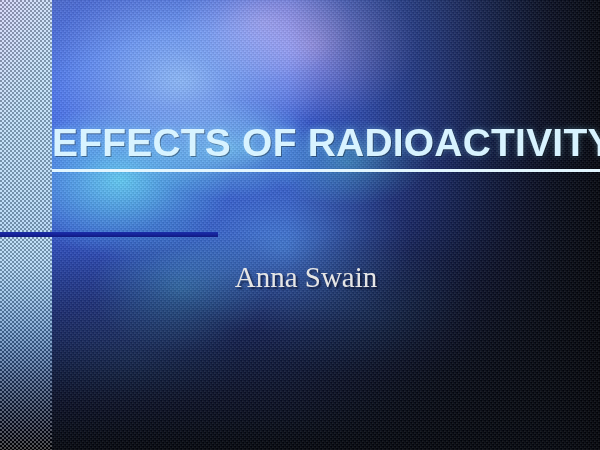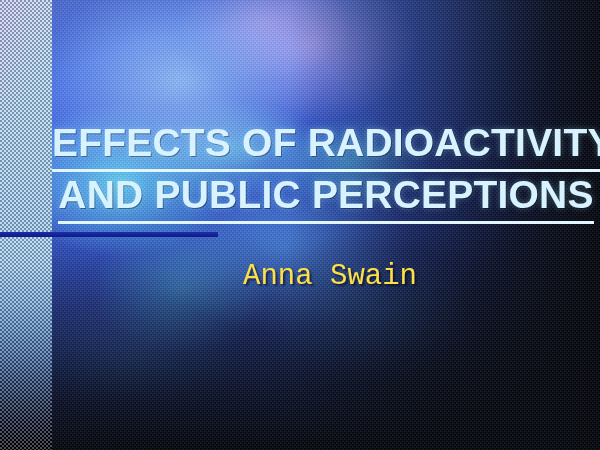--- a/index.html
+++ b/index.html
@@ -160,27 +160,26 @@
     border-bottom: 3px solid #e2f6ff;
     padding-bottom: 4px;
   }
 
   #subtitle {
     position: absolute;
     left: 52px;
     top: 260px;
     width: 508px;
     text-align: center;
-    color: #fde047;
-    font-family: Liberation Mono, monospace;
+    color: #e5e5e5;
+    font-family: Liberation Serif, serif;
     font-size: 29px;
     line-height: 34px;
     white-space: nowrap;
     text-shadow: 2px 2px 2px rgba(0,0,20,0.55);
-    padding-left: 24px;
   }
 </style>
 </head>
 <body>
 
 <div id="slide">
 
   <div id="bg-base" class="bg-layer"></div>
   <div id="bg-clouds" class="bg-layer"></div>
   <div id="bg-vignette" class="bg-layer"></div>
@@ -193,18 +192,17 @@
     </div>
     <div id="sidebar-bottom">
       <div class="sb-dither"></div>
     </div>
   </div>
 
   <div id="accent-rule"></div>
 
   <div id="title-block">
     <span class="title-line"><span class="txt">EFFECTS OF RADIOACTIVITY</span></span>
-    <span class="title-line"><span class="txt">AND PUBLIC PERCEPTIONS</span></span>
   </div>
 
   <div id="subtitle">Anna Swain</div>
 
 </div>
 
 </body></html>

